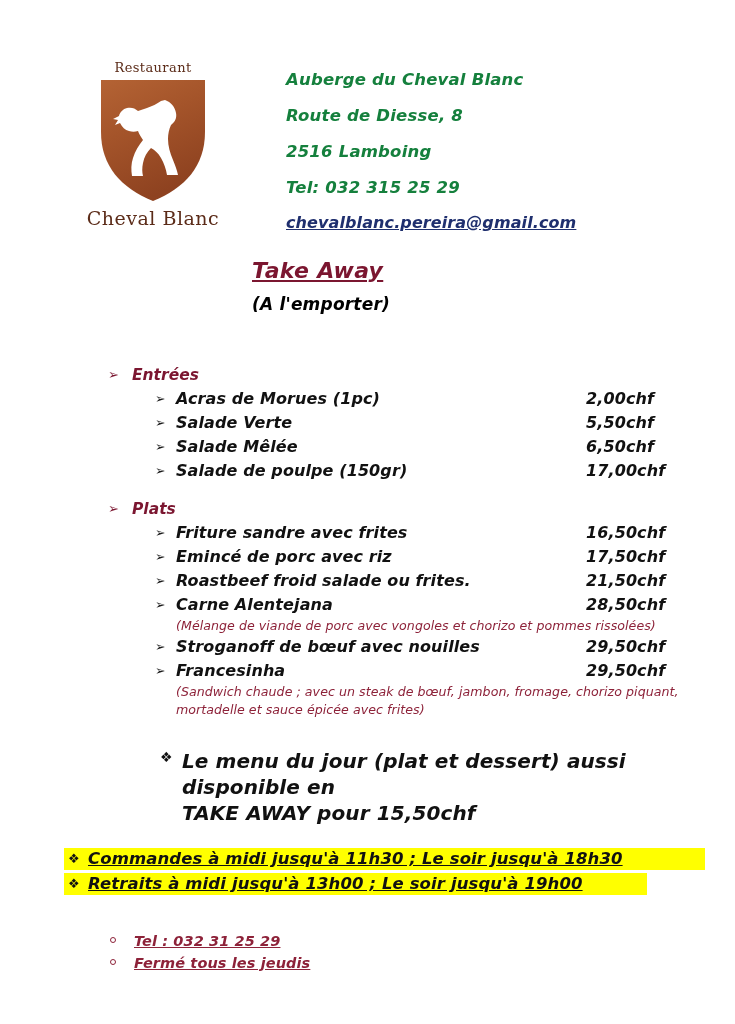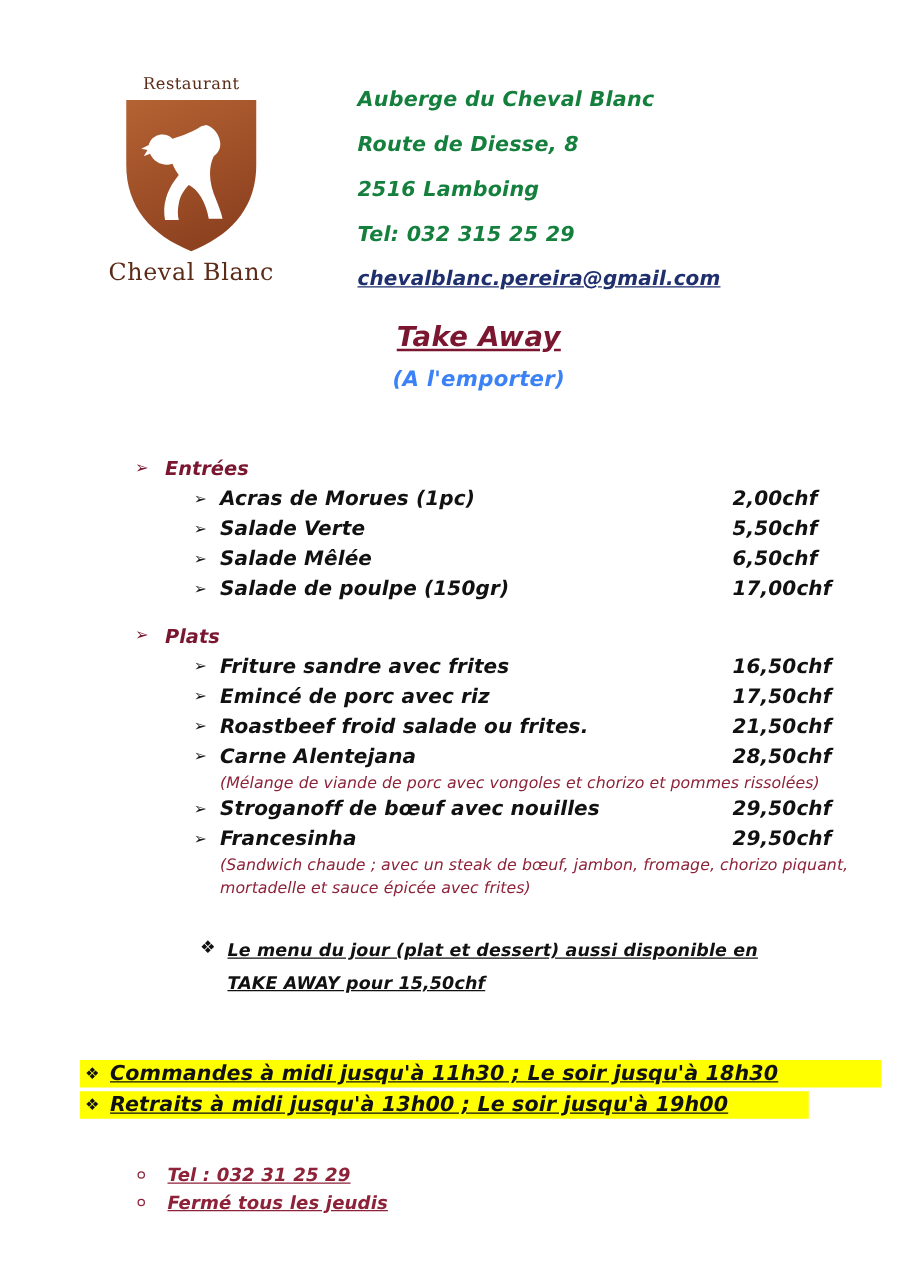--- a/index.html
+++ b/index.html
@@ -84,40 +84,39 @@
     text-decoration: underline;
     line-height: 34px;
     white-space: nowrap;
     cursor: pointer;
     letter-spacing: 0.1px;
   }
 
   
   .title-block {
     position: absolute;
-    left: 223px;
+    left: 252px;
     top: 258px;
     width: 320px;
-    text-align: center;
   }
   .title-main {
     font-family: "DejaVu Sans", sans-serif;
     font-style: italic;
     font-weight: bold;
     font-size: 22px;
     color: #7b1630;
     text-decoration: underline;
     letter-spacing: 0.3px;
   }
   .title-sub {
     font-family: "DejaVu Sans", sans-serif;
     font-style: italic;
     font-weight: bold;
     font-size: 17px;
-    color: #3b82f6;
+    color: #000000;
     margin-top: 11px;
     letter-spacing: 0.2px;
   }
 
   
   .menu {
     position: absolute;
     left: 0;
     top: 363px;
     width: 735px;
@@ -213,24 +212,23 @@
     position: absolute;
     left: 160px;
     top: 1px;
     font-size: 14px;
     color: #111111;
   }
   .dayblock-text {
     font-family: "DejaVu Sans", sans-serif;
     font-style: italic;
     font-weight: bold;
-    font-size: 14px;
+    font-size: 20px;
     color: #111111;
     line-height: 26px;
-    text-decoration: underline;
     letter-spacing: 0.1px;
   }
 
   
   .highlight {
     position: absolute;
     left: 64px;
     top: 846px;
     width: 648px;
   }

